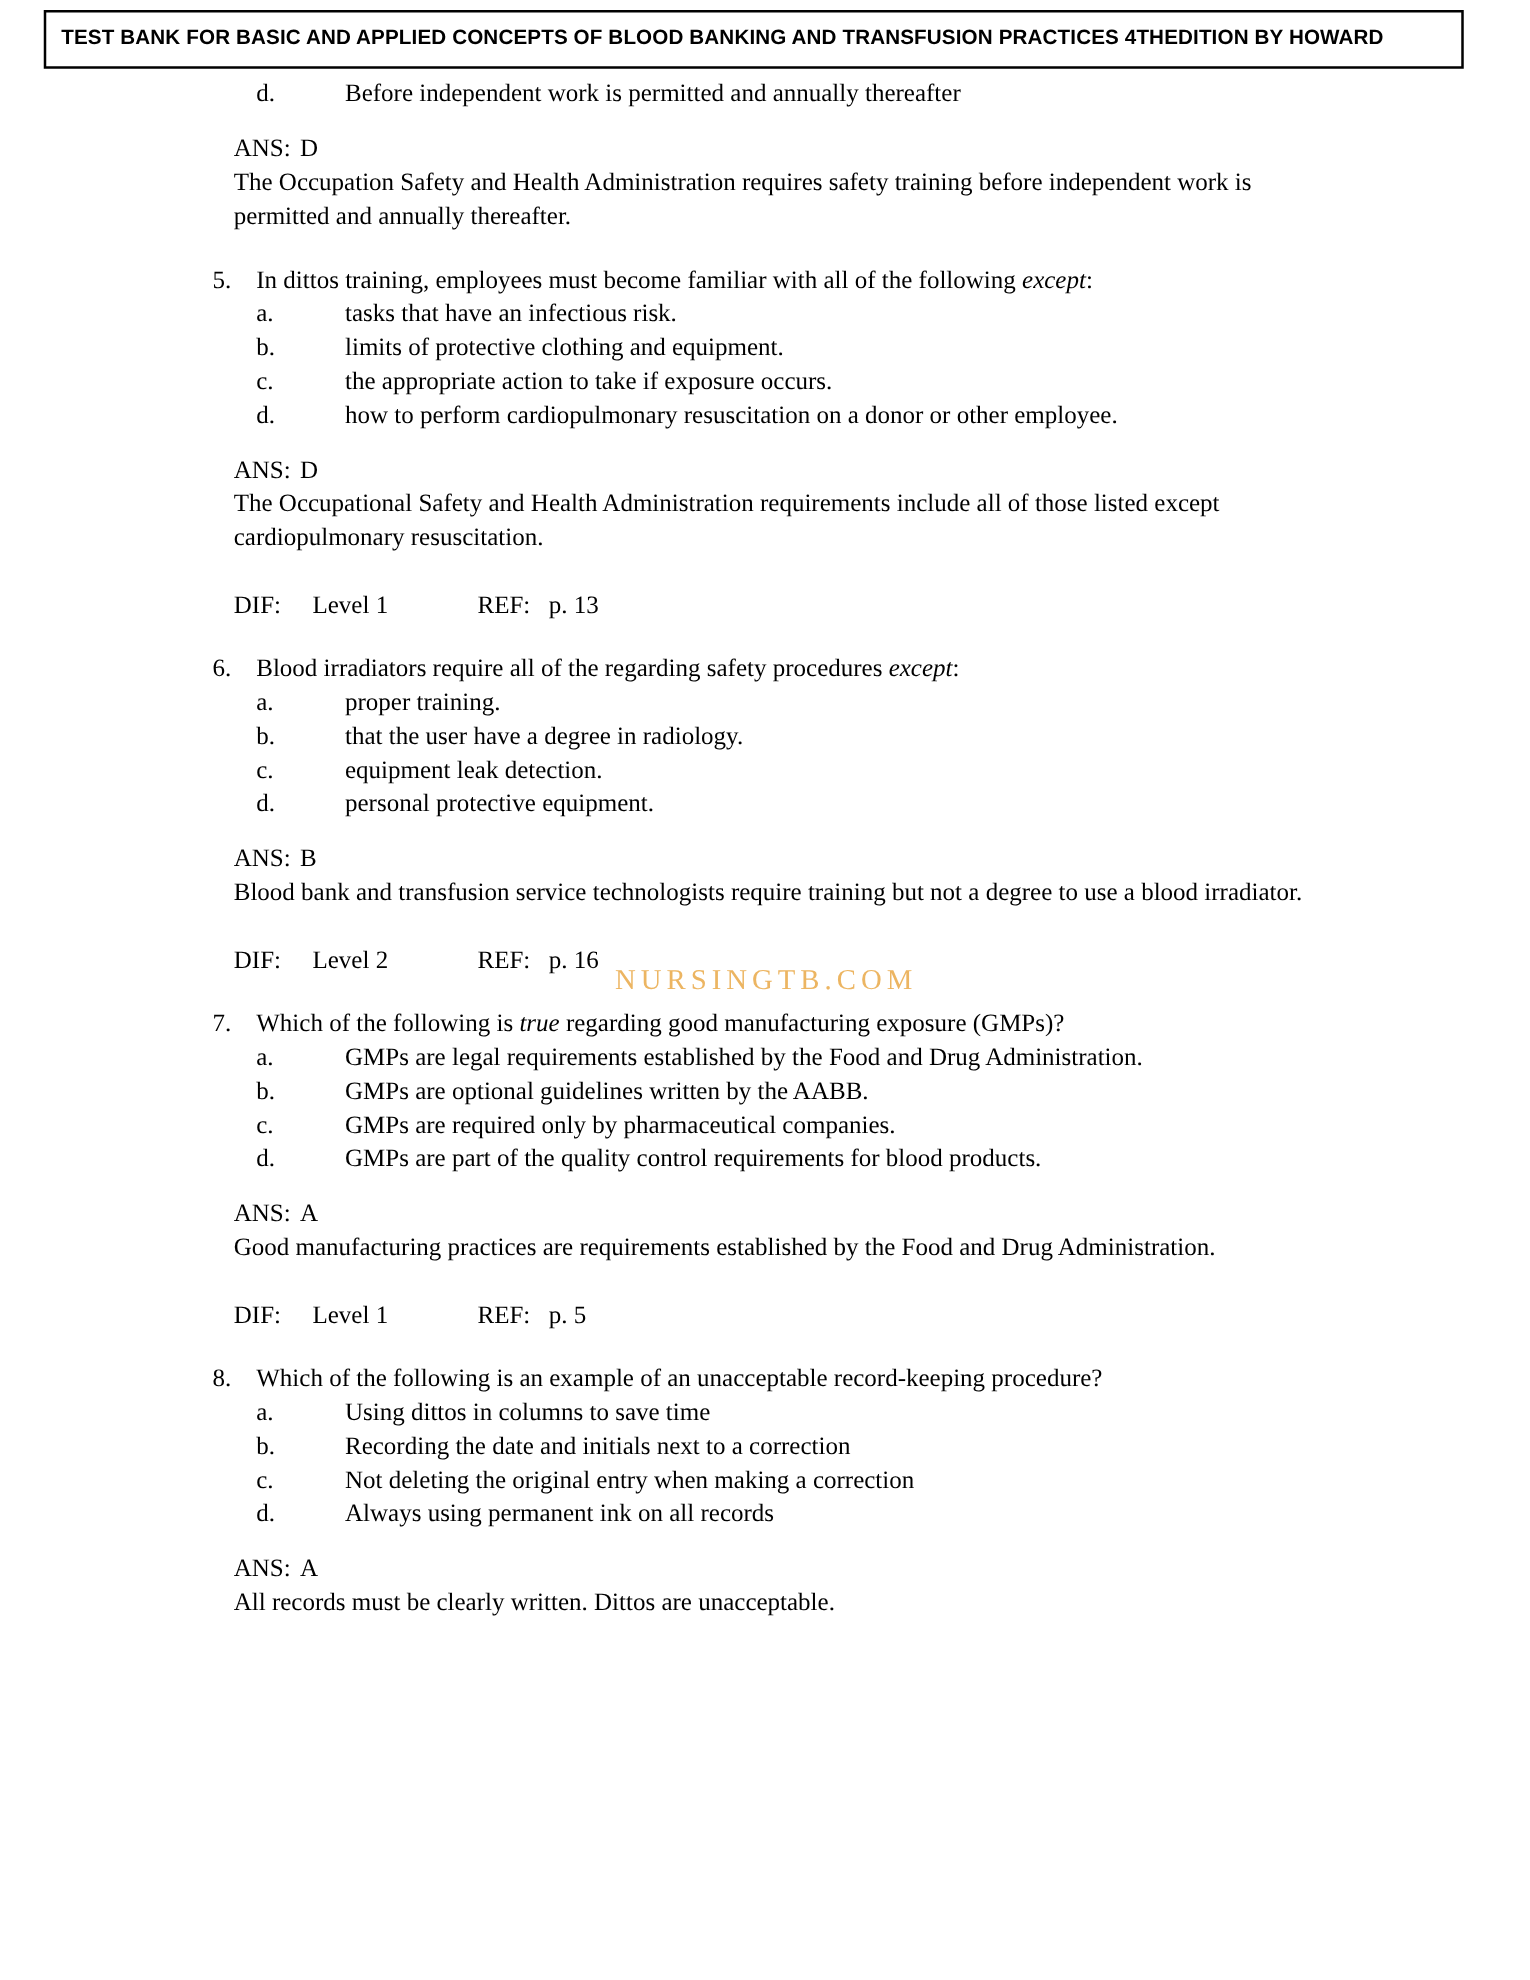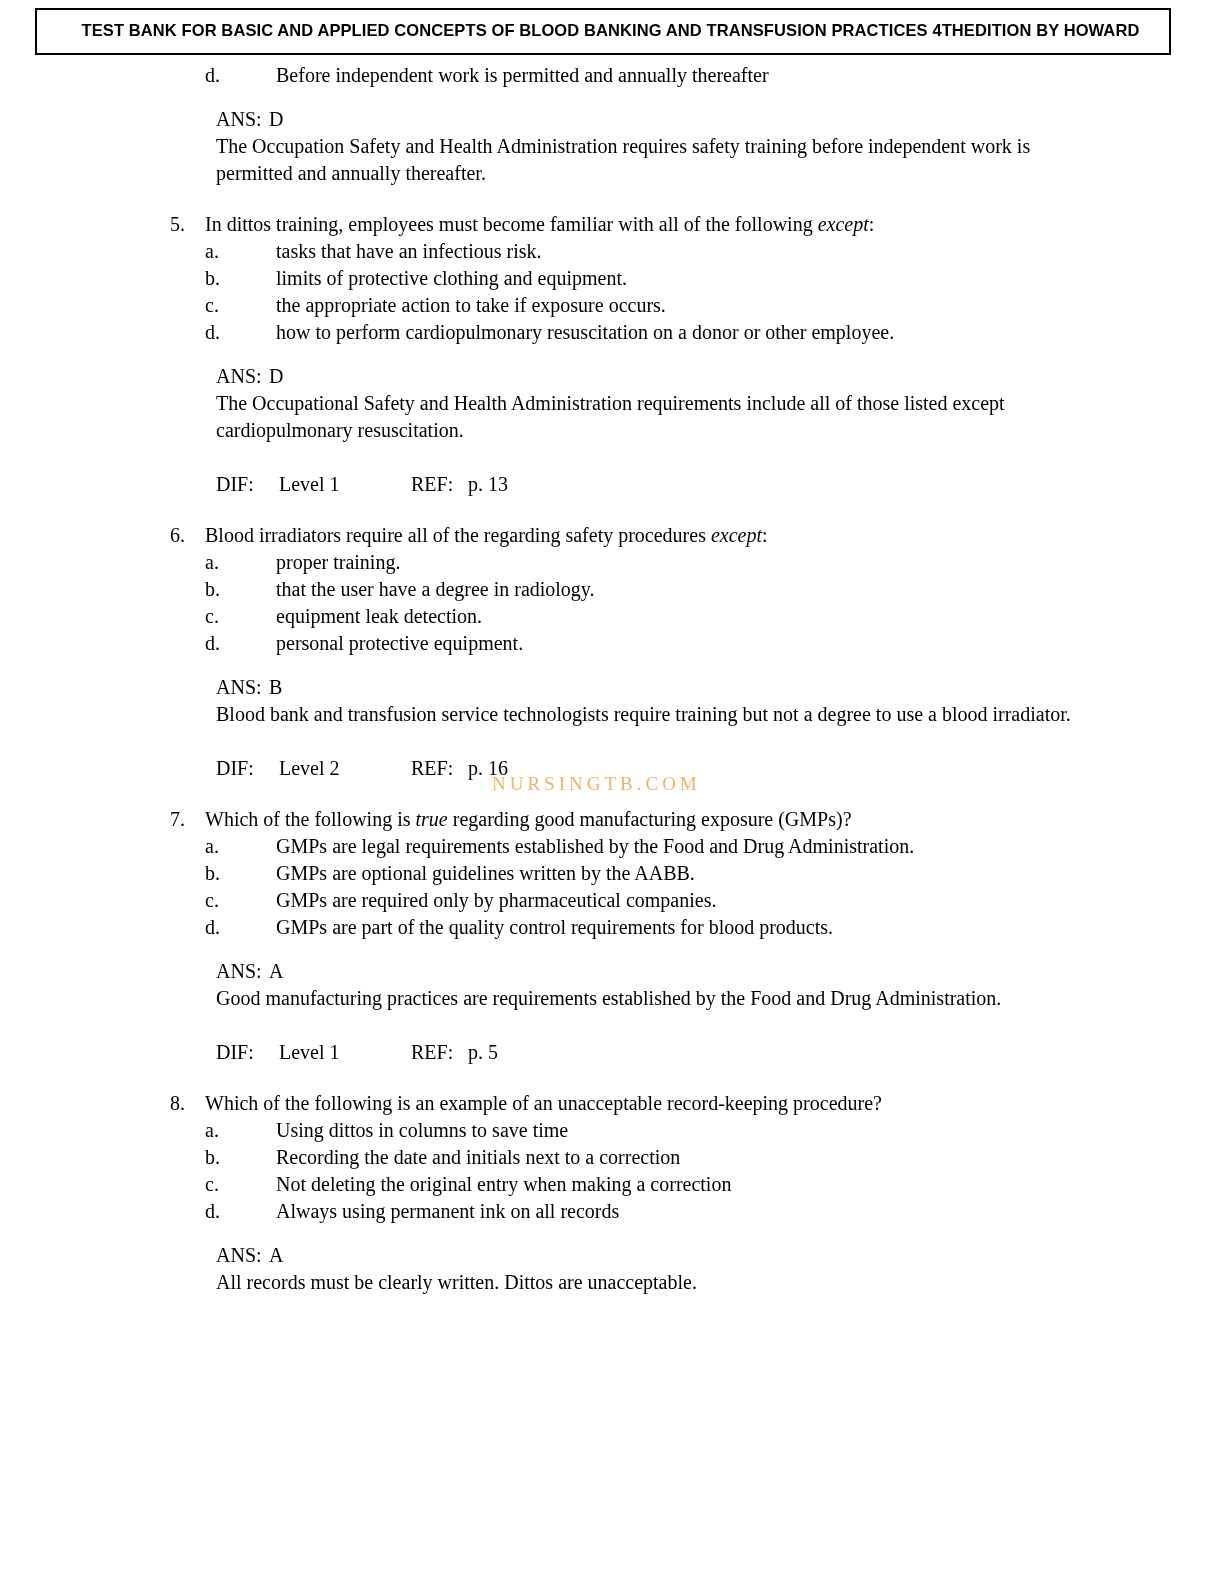--- a/index.html
+++ b/index.html
@@ -18,58 +18,57 @@
     overflow: hidden;
   }
   .header-box {
     position: absolute;
     top: 8px;
     left: 35px;
     width: 1136px;
     box-sizing: border-box;
     border: 2px solid #000000;
     background: #ffffff;
-    padding: 11px 8px 13px 23px;
-    text-align: center;
+    padding: 11px 8px 13px 12px;
   }
   .header-title {
     font-family: "Liberation Sans", sans-serif;
     font-weight: bold;
     font-size: 16.5px;
     line-height: 19px;
     letter-spacing: 0.1px;
   }
   .content {
     position: absolute;
     top: 62px;
     left: 170px;
     width: 940px;
   }
   .row { display: flex; }
   .num-col { flex: 0 0 35px; }
   .txt-col { flex: 1 1 auto; }
-  .indent-1 { margin-left: 46px; }
+  .indent-1 { margin-left: 17px; }
   .choice-row { display: flex; margin-left: 35px; }
   .c-letter { flex: 0 0 35px; }
   .c-text { flex: 1 1 auto; margin-left: 36px; }
   .ans-block { margin-top: 17px; }
   .ans-label { display: inline-block; width: 53px; }
   .rationale { max-width: 880px; }
   .dif-row { margin-top: 27px; }
   .dif-label { display: inline-block; width: 63px; }
   .dif-value { display: inline-block; width: 132px; }
   .ref-label { display: inline-block; width: 57px; }
   .question { margin-top: 24px; }
   em.stem-italic { font-style: italic; }
   .watermark {
     position: absolute;
     left: 492px;
     top: 770px;
     font-family: "Liberation Serif", serif;
-    font-size: 19px;
+    font-size: 23px;
     letter-spacing: 4px;
     opacity: 0.8;
     white-space: nowrap;
     pointer-events: none;
   }
 </style>
 </head>
 <body>
 
 <div class="header-box">

